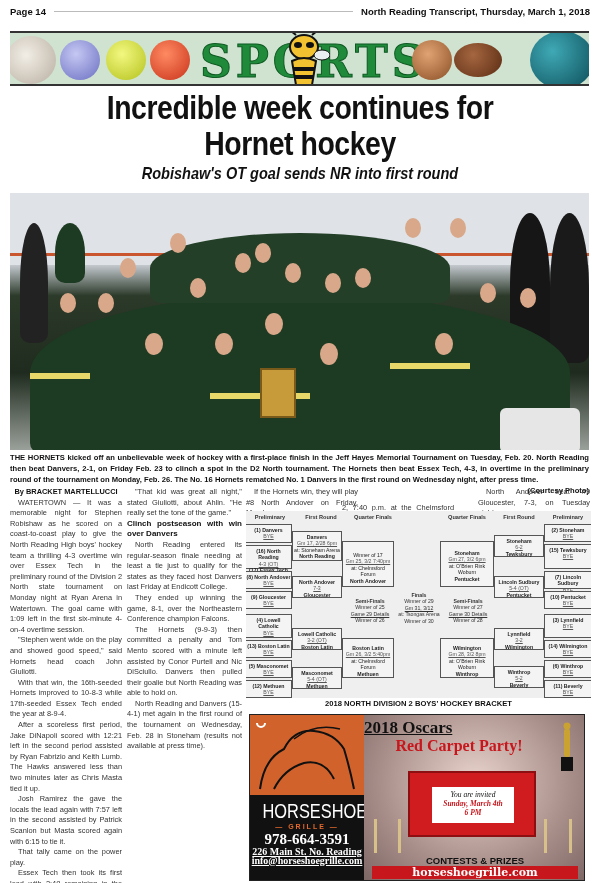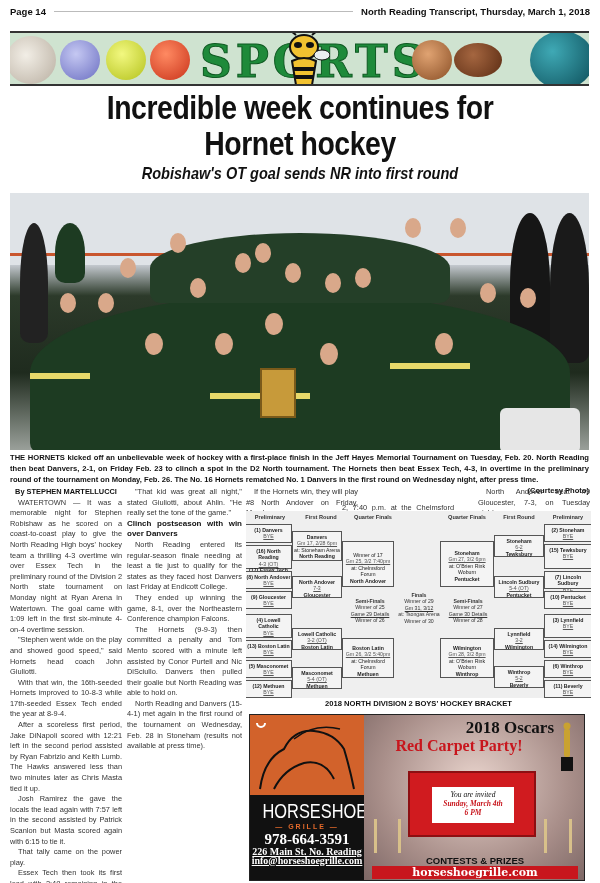--- a/index.html
+++ b/index.html
@@ -45,21 +45,21 @@
   .bk-center .u { text-decoration: underline; }
   .bk-title { position: absolute; left: 246px; top: 699px; width: 345px; text-align: center; font-size: 7.6px; font-weight: bold; }
   .ad { position: absolute; left: 249px; top: 714px; width: 336px; height: 167px; border: 1px solid #222; overflow: hidden; }
   .ad-left { position: absolute; left: 0; top: 0; width: 114px; height: 167px; background: #d2622b; }
   .ad-left .black { position: absolute; left: 0; top: 80px; width: 114px; height: 87px; background: #111; color: #fff; text-align: center; }
   .hs-name { font-family: "Liberation Sans Narrow", "Liberation Sans", sans-serif; font-size: 21px; letter-spacing: 0px; margin-top: 4px; transform: scaleX(0.78); }
   .hs-grille { font-size: 7px; color: #e46a2b; font-weight: bold; letter-spacing: 2px; }
   .hs-phone { font-family: "Liberation Serif", serif; font-weight: bold; font-size: 15px; margin-top: 1px; }
   .hs-addr { font-family: "Liberation Serif", serif; font-weight: bold; font-size: 10px; line-height: 8.5px; text-decoration: underline; }
   .ad-right { position: absolute; left: 114px; top: 0; width: 222px; height: 167px; background: radial-gradient(ellipse at 50% 40%, #e8d3cc, #a98f8a 60%, #7c6664); }
-  .osc1 { position: absolute; left: 0; width: 190px; top: 3px; text-align: right; font-family: "Liberation Serif", serif; font-weight: bold; font-size: 17px; color: #111; }
+  .osc1 { position: absolute; left: 0; width: 190px; top: 3px; text-align: left; font-family: "Liberation Serif", serif; font-weight: bold; font-size: 17px; color: #111; text-decoration: underline; }
   .osc2 { position: absolute; left: 0; width: 190px; top: 22px; text-align: center; font-family: "Liberation Serif", serif; font-weight: bold; font-size: 16px; color: #c8161d; }
   .redbox { position: absolute; left: 44px; top: 56px; width: 128px; height: 66px; background: #d01b1f; border: 2px solid #8d0f12; }
   .whitebox { position: absolute; left: 22px; top: 14px; width: 82px; height: 36px; background: #fff; text-align: center; font-family: "Liberation Serif", serif; font-style: italic; font-size: 7.5px; line-height: 9px; padding-top: 3px; }
   .whitebox .red { color: #c8161d; font-weight: bold; }
   .contest { position: absolute; left: 0; width: 222px; top: 140px; text-align: center; font-weight: bold; font-size: 9.5px; color: #111; }
   .website { position: absolute; left: 8px; width: 206px; top: 151px; height: 13px; text-align: center; font-family: "DejaVu Serif", serif; font-weight: bold; font-size: 11px; color: #fff; background: #c8161d; }
   .oscar { position: absolute; left: 195px; top: 6px; width: 16px; height: 52px; }
   .rope { position: absolute; top: 104px; width: 3px; height: 34px; background: #d8c08a; }
 </style>
 </head>
@@ -132,21 +132,21 @@
   <div style="position:absolute;left:250px;top:175px;width:36px;height:50px;background:#c79a3a;border:2px solid #7a5a1a;"></div>
   <div style="position:absolute;left:490px;top:215px;width:80px;height:45px;background:#e6e6e6;border-radius:6px;"></div>
 </div>
 
 <div class="caption">
   <span class="lead">THE HORNETS</span><span> kicked off an unbelievable week of hockey with a first-place finish in the Jeff Hayes Memorial Tournament on Tuesday, Feb. 20. North Reading then beat Danvers, 2-1, on Friday Feb. 23 to clinch a spot in the D2 North tournament. The Hornets then beat Essex Tech, 4-3, in overtime in the preliminary round of the tournament on Monday, Feb. 26. The No. 16 Hornets rematched No. 1 Danvers in the first round on Wednesday night, after press time.</span>
   <span class="credit">(Courtesy Photo)</span>
 </div>
 
 <div class="col c1">
-  <p class="byline">By STEPHEN MARTELLUCCI</p>
+  <p class="byline">By BRACKET MARTELLUCCI</p>
   <p>WATERTOWN — It was a memorable night for Stephen Robishaw as he scored on a coast-to-coast play to give the North Reading High boys' hockey team a thrilling 4-3 overtime win over Essex Tech in the preliminary round of the Division 2 North state tournament on Monday night at Ryan Arena in Watertown. The goal came with 1:09 left in the first six-minute 4-on-4 overtime session.</p>
   <p>"Stephen went wide on the play and showed good speed," said Hornets head coach John Giuliotti.</p>
   <p>With that win, the 16th-seeded Hornets improved to 10-8-3 while 17th-seeded Essex Tech ended the year at 8-9-4.</p>
   <p>After a scoreless first period, Jake DiNapoli scored with 12:21 left in the second period assisted by Ryan Fabrizio and Keith Lumb. The Hawks answered less than two minutes later as Chris Masta tied it up.</p>
   <p>Josh Ramirez the gave the locals the lead again with 7:57 left in the second assisted by Patrick Scanlon but Masta scored again with 6:15 to tie it.</p>
   <p>That tally came on the power play.</p>
   <p>Essex Tech then took its first lead with 2:48 remaining in the second as Colin Levesque lit the lamp causing Giuliotti to call time out. Just nine seconds later, the Hornets responded as Josh Zelikman scored unassisted to cap off a crazy period.</p>
 </div>
 
 <div class="col c2">

